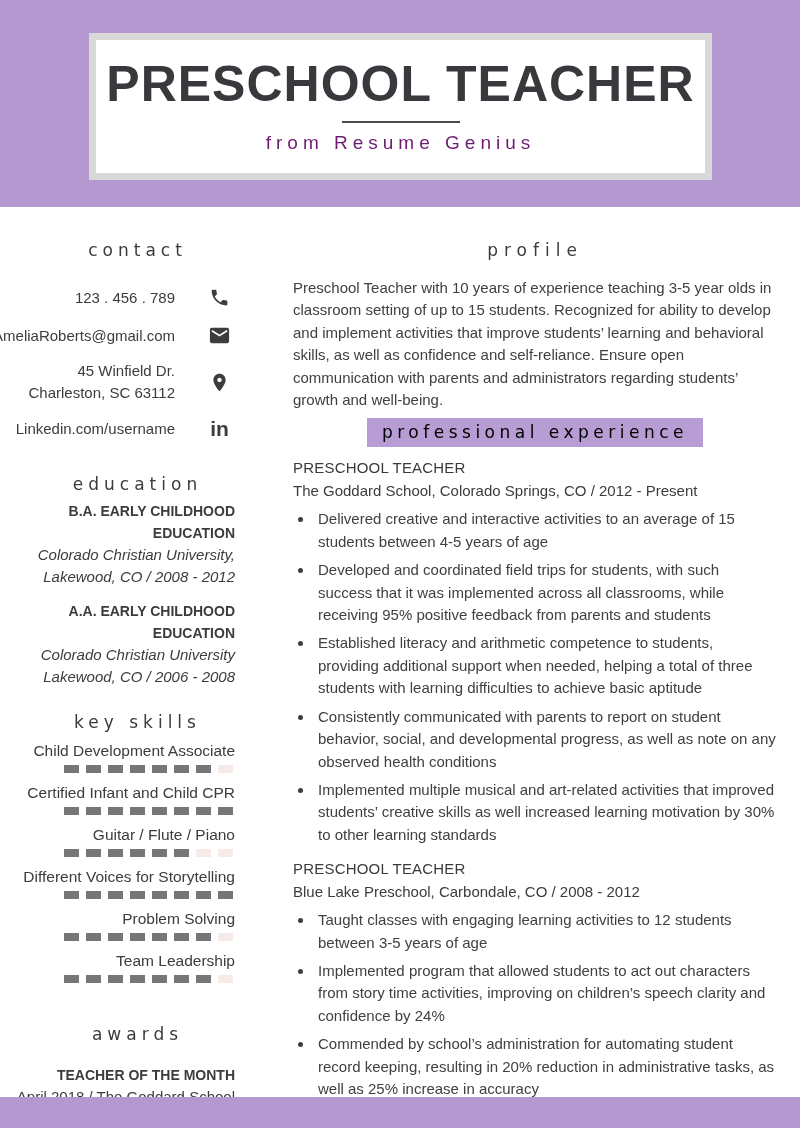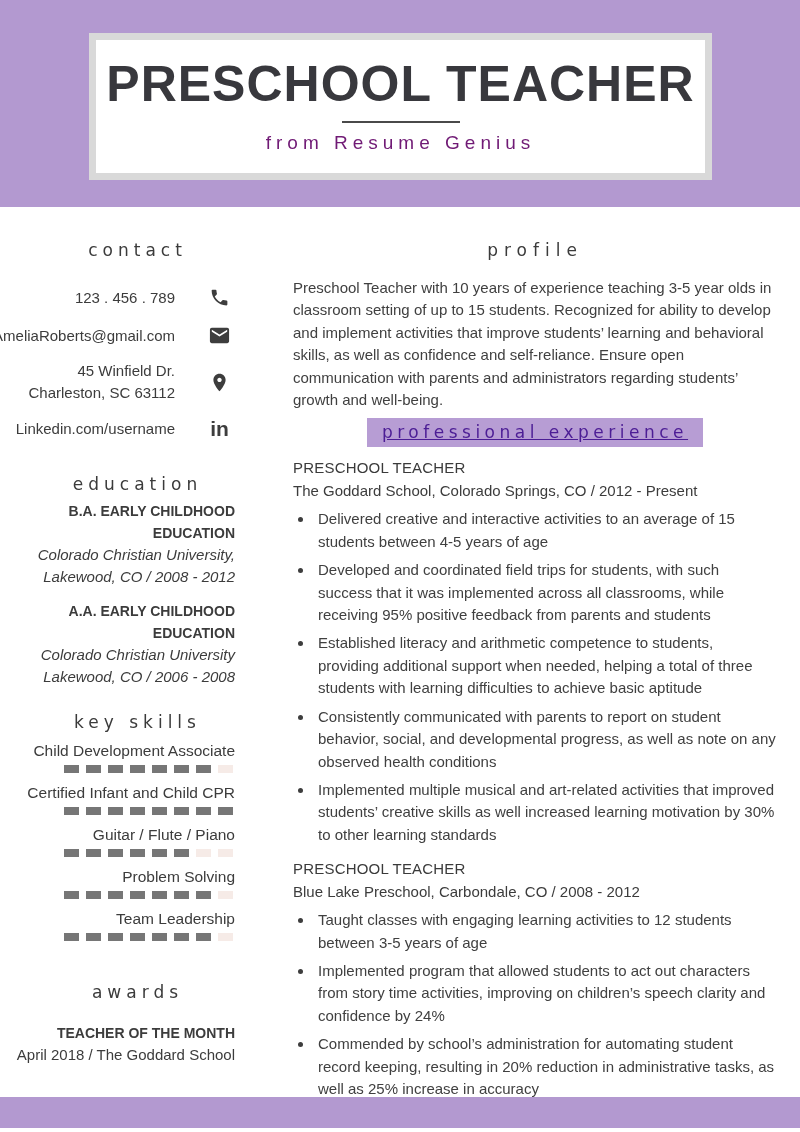--- a/index.html
+++ b/index.html
@@ -62,23 +62,23 @@
   .award-dates{font-size:15px;line-height:22px;text-align:right;color:#3c3c3c;}
   
   .main{position:absolute;left:293px;top:207px;width:484px;}
   .main-heading{
     font-family:"DejaVu Sans",sans-serif;
     font-size:17px;letter-spacing:6px;color:#3b3b3b;text-align:center;margin-top:33px;white-space:nowrap;
   }
   .profile-text{margin-top:17px;font-size:15px;line-height:22.4px;color:var(--text);}
   .exp-heading{
     font-family:"DejaVu Sans",sans-serif;
-    font-size:17px;letter-spacing:4.5px;color:#4c1d95;
+    font-size:17px;letter-spacing:4.5px;color:#000000;
     background:var(--highlight);
-    width:max-content;margin:7px auto 0;padding:4px 15px 5px;white-space:nowrap;text-decoration:underline;
+    width:max-content;margin:7px auto 0;padding:4px 15px 5px;white-space:nowrap;
   }
   .job{margin-top:11px;}
   .job + .job{margin-top:13px;}
   .job-title{font-size:15px;color:#3a3a3a;line-height:20px;letter-spacing:.2px;}
   .job-meta{font-size:15px;line-height:20px;margin-top:3px;color:#3c3c3c;}
   .job-bullets{list-style:none;margin:7px 0 0;padding:0;}
   .job-bullets li{position:relative;padding-left:25px;font-size:15px;line-height:22.4px;color:var(--text);}
   .job-bullets li + li{margin-top:6px;}
   .job-bullets li::before{
     content:"";position:absolute;left:5px;top:9px;width:5px;height:5px;border-radius:50%;background:#3d3d3d;
@@ -195,20 +195,33 @@
           <div class="skill-label">Guitar / Flute / Piano</div>
           <div class="skill-bar">
             <span class="seg filled"></span>
             <span class="seg filled"></span>
             <span class="seg filled"></span>
             <span class="seg filled"></span>
             <span class="seg filled"></span>
             <span class="seg filled"></span>
             <span class="seg empty"></span>
             <span class="seg empty"></span>
+          </div>
+        </div>
+        <div class="skill">
+          <div class="skill-label">Different Voices for Storytelling</div>
+          <div class="skill-bar">
+            <span class="seg filled"></span>
+            <span class="seg filled"></span>
+            <span class="seg filled"></span>
+            <span class="seg filled"></span>
+            <span class="seg filled"></span>
+            <span class="seg filled"></span>
+            <span class="seg filled"></span>
+            <span class="seg filled"></span>
           </div>
         </div>
         <div class="skill">
           <div class="skill-label">Problem Solving</div>
           <div class="skill-bar">
             <span class="seg filled"></span>
             <span class="seg filled"></span>
             <span class="seg filled"></span>
             <span class="seg filled"></span>
             <span class="seg filled"></span>

